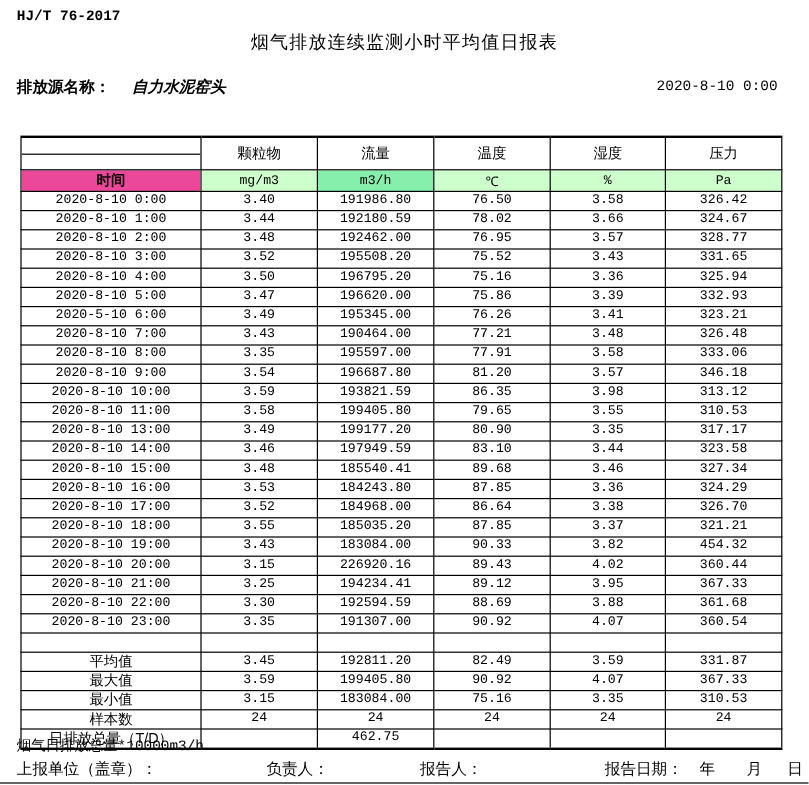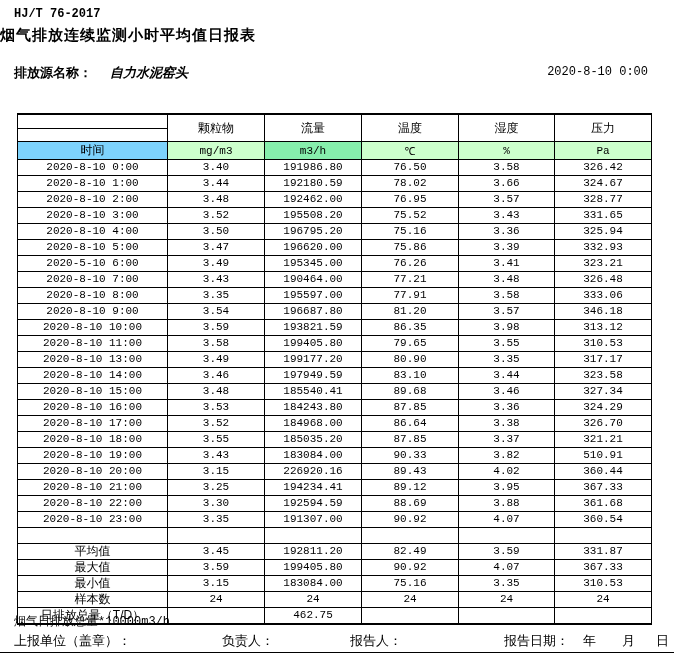--- a/index.html
+++ b/index.html
@@ -1,21 +1,21 @@
 <!DOCTYPE html>
 <html><head>
 <meta charset="utf-8">
 <style>
   html,body{margin:0;padding:0;background:#ffffff;}
   .page{position:relative;width:674px;height:654px;background:#ffffff;
         font-family:"Liberation Sans", sans-serif;color:#000;overflow:hidden;}
   .standard{position:absolute;left:14px;top:7px;font-size:12px;font-weight:bold;
             font-family:"Liberation Mono", monospace;}
-  .title{position:absolute;left:0;top:26px;width:100%;
-         font-size:15px;font-weight:bold;letter-spacing:1px;}
+  .title{position:absolute;left:0;top:26px;width:100%;text-align:center;
+         font-size:15px;font-weight:normal;letter-spacing:1px;}
   .meta-source{position:absolute;left:14px;top:64px;font-size:13px;font-weight:bold;}
   .meta-source .src-name{margin-left:18px;font-style:italic;}
   .meta-time{position:absolute;right:26px;top:65px;font-size:12px;
              font-family:"Liberation Mono", monospace;}
   table.report{position:absolute;left:17px;top:113px;width:634px;
                border-collapse:collapse;table-layout:fixed;}
   table.report th, table.report td{border:1px solid #000;padding:0;margin:0;
                text-align:center;vertical-align:middle;overflow:hidden;white-space:nowrap;}
   tr.head-row th{height:26px;font-size:12px;font-weight:normal;border-top:2px solid #000;}
   th.time-head-cell{position:relative;}
@@ -68,21 +68,21 @@
         <th class="time-head-cell">
             <div class="split-line"></div>
           </th>
         <th>颗粒物</th>
         <th>流量</th>
         <th>温度</th>
         <th>湿度</th>
         <th>压力</th>
       </tr>
       <tr class="green-row">
-        <th style="background: #7dd3fc;">时间</th>
+        <th style="background: #ec4899; font-weight: bold;">时间</th>
         <th class="unit" style="background: rgb(204, 255, 204);">mg/m3</th>
         <th class="unit" style="background: #86efac;">m3/h</th>
         <th class="unit" style="background: rgb(204, 255, 204);">℃</th>
         <th class="unit" style="background: rgb(204, 255, 204);">%</th>
         <th class="unit" style="background: rgb(204, 255, 204);">Pa</th>
       </tr>
     </thead>
     <tbody id="table-body">
         <tr>
           <td>2020-8-10 0:00</td>
@@ -227,21 +227,21 @@
           <td>87.85</td>
           <td>3.37</td>
           <td>321.21</td>
         </tr>
         <tr>
           <td>2020-8-10 19:00</td>
           <td>3.43</td>
           <td>183084.00</td>
           <td>90.33</td>
           <td>3.82</td>
-          <td>510.91</td>
+          <td>454.32</td>
         </tr>
         <tr>
           <td>2020-8-10 20:00</td>
           <td>3.15</td>
           <td>226920.16</td>
           <td>89.43</td>
           <td>4.02</td>
           <td>360.44</td>
         </tr>
         <tr>

